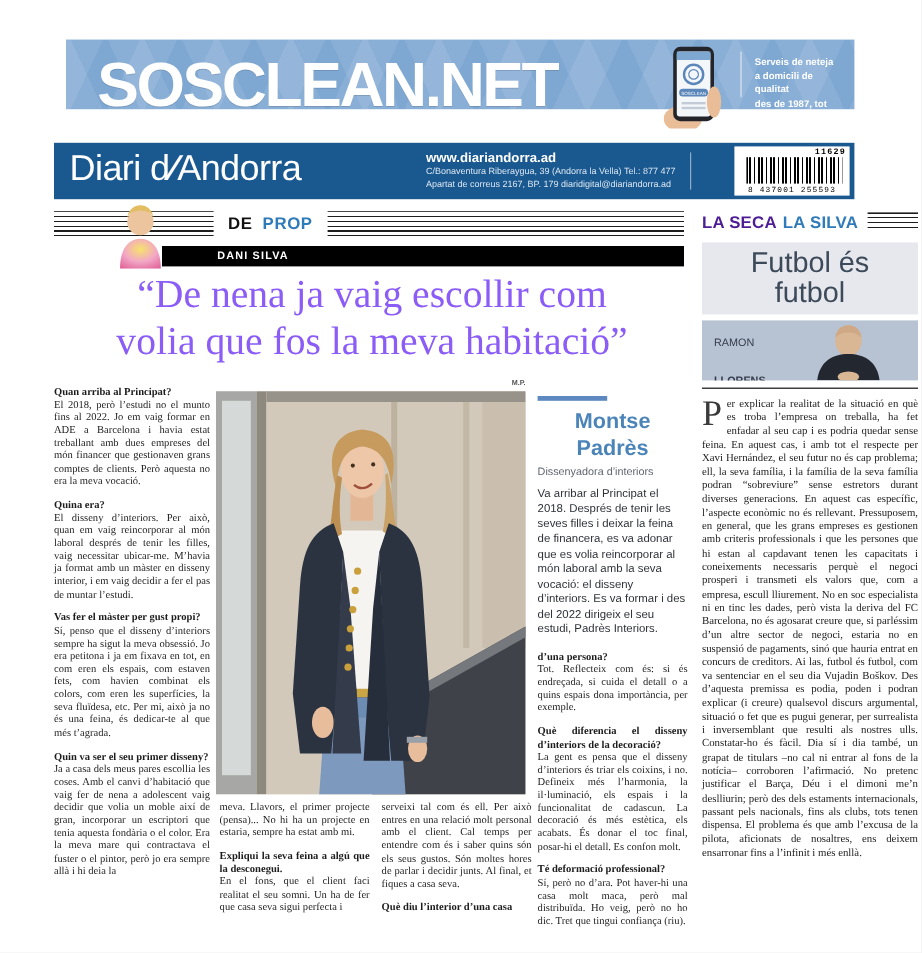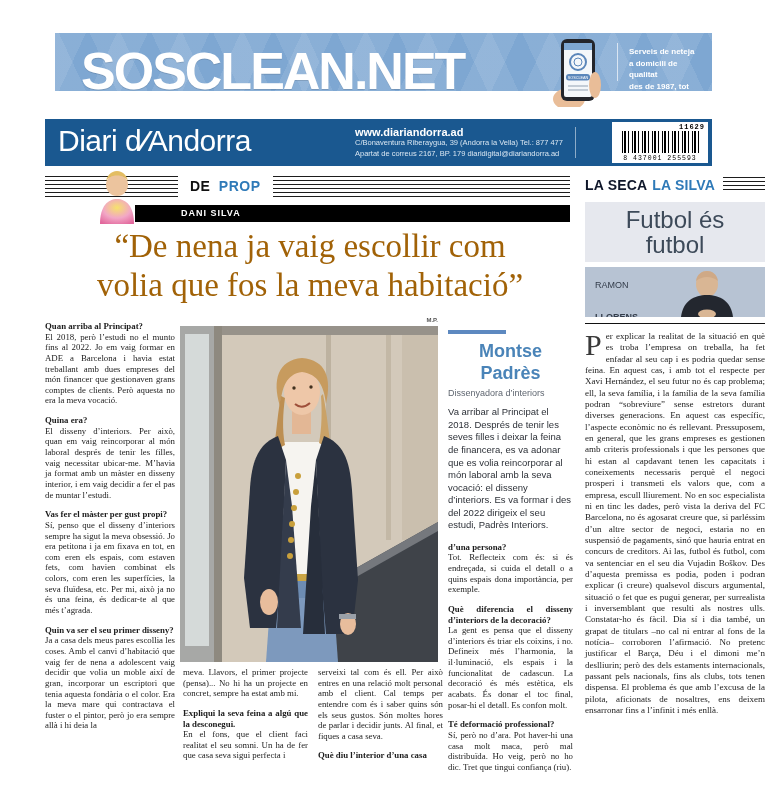--- a/index.html
+++ b/index.html
@@ -77,21 +77,21 @@
   .author-bar {
     position:absolute; left:135px; top:205px; width:435px; height:17px; background:#000000;
     font-family:"Liberation Sans", sans-serif; font-weight:bold; font-size:9px;
     color:#ffffff; letter-spacing:1px; line-height:17px; padding-left:46px;
   }
 
   
   .headline {
     position:absolute; left:45px; top:227px; width:530px; text-align:center;
     font-family:"Liberation Serif", serif; font-weight:500;
-    font-size:33px; line-height:1.17; color:#a16207;
+    font-size:33px; line-height:1.17; color:#8b5cf6;
   }
   .headline span { display:block; }
 
   
   .txtcol { position:absolute; font-size:8.8px; line-height:1.21; text-align:justify; color:#1c1c1c; }
   .txtcol p.q { font-weight:bold; margin-top:9px; }
   .txtcol p.q:first-child { margin-top:0; }
   .col1 { left:45px;  top:321px; width:130px; height:473px; }
   .col2 { left:183px; top:667px; width:125px; height:127px; }
   .col3 { left:318px; top:667px; width:125px; height:127px; }
@@ -105,21 +105,21 @@
   .col4 .qa-cont { margin-top:10px; }
 
   
   .photo-fig { position:absolute; left:180px; top:326px; width:258px; height:336px; }
   .photo-credit { position:absolute; top:-9px; right:0; font-family:"Liberation Sans", sans-serif; font-size:6px; font-weight:bold; color:#555; }
   .photo-fig svg { display:block; width:100%; height:100%; }
 
   
   .sidebar { position:absolute; left:585px; top:177px; width:180px; }
   .sb-kicker { display:flex; align-items:center; font-family:"Liberation Sans", sans-serif; font-weight:bold; font-size:14px; letter-spacing:.2px; }
-  .sb-kicker .k-black { color:#0f172a; }
+  .sb-kicker .k-black { color:#4c1d95; }
   .sb-kicker .k-blue  { color:#2f7ab8; margin-left:5px; }
   .sb-kicker .sb-lines {
     flex:1; height:16px; margin-left:8px;
     background:repeating-linear-gradient(to bottom, #1d1d1d 0 1px, transparent 1px 4px);
   }
   .futbol-box {
     margin-top:9px; height:60px; background:#e6e8ee; padding:5px 10px;
     font-family:"Liberation Sans", sans-serif; font-size:24px; line-height:1.06; color:#3d4a59;text-align:center;
   }
   .ramon-box { position:relative; margin-top:5px; height:50px; background:#b7c3d3; overflow:hidden; }
@@ -257,21 +257,21 @@
       <circle cx="112" cy="198" r="3" fill="#c9a03c"></circle>
       <circle cx="111" cy="214" r="3" fill="#c9a03c"></circle>
       <circle cx="110" cy="230" r="3" fill="#c9a03c"></circle>
       <ellipse cx="89" cy="276" rx="9" ry="13" fill="#e8bd9c"></ellipse>
       <ellipse cx="168" cy="298" rx="8" ry="11" fill="#e8bd9c"></ellipse>
       <rect x="159" y="288" width="17" height="5" fill="#9aa0a8"></rect>
     </svg>
   </figure>
 
   <div class="txtcol col2">
-    <p class="a">meva. Llavors, el primer projecte (pensa)... No hi ha un projecte en concret, sempre ha estat amb mi.</p>
+    <p class="a">meva. Llavors, el primer projecte (pensa)... No hi ha un projecte en estaria, sempre ha estat amb mi.</p>
     <p class="q">Expliqui la seva feina a algú que la desconegui.</p>
     <p class="a">En el fons, que el client faci realitat el seu somni. Un ha de fer que casa seva sigui perfecta i</p>
   </div>
 
   <div class="txtcol col3">
     <p class="a">serveixi tal com és ell. Per això entres en una relació molt personal amb el client. Cal temps per entendre com és i saber quins són els seus gustos. Són moltes hores de parlar i decidir junts. Al final, et fiques a casa seva.</p>
     <p class="q">Què diu l’interior d’una casa</p>
   </div>
 
   <div class="txtcol col4">

